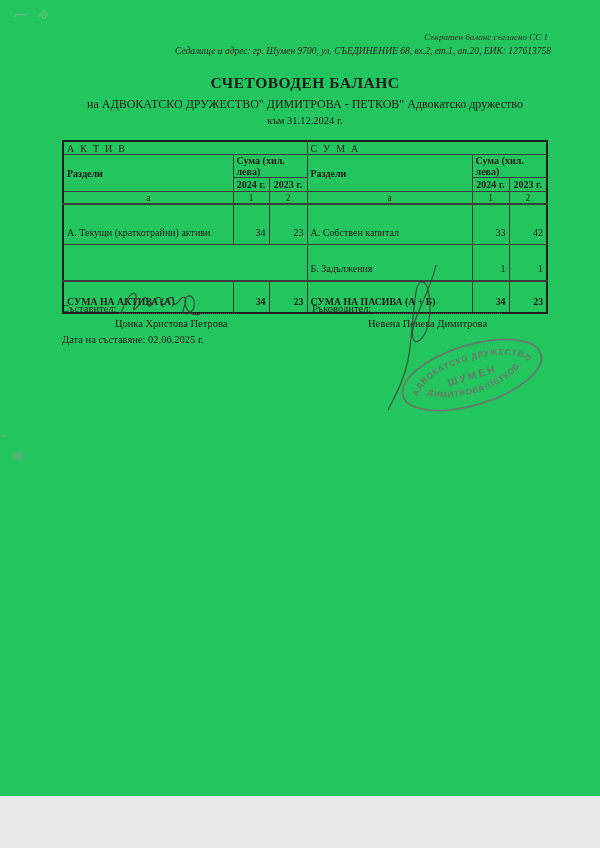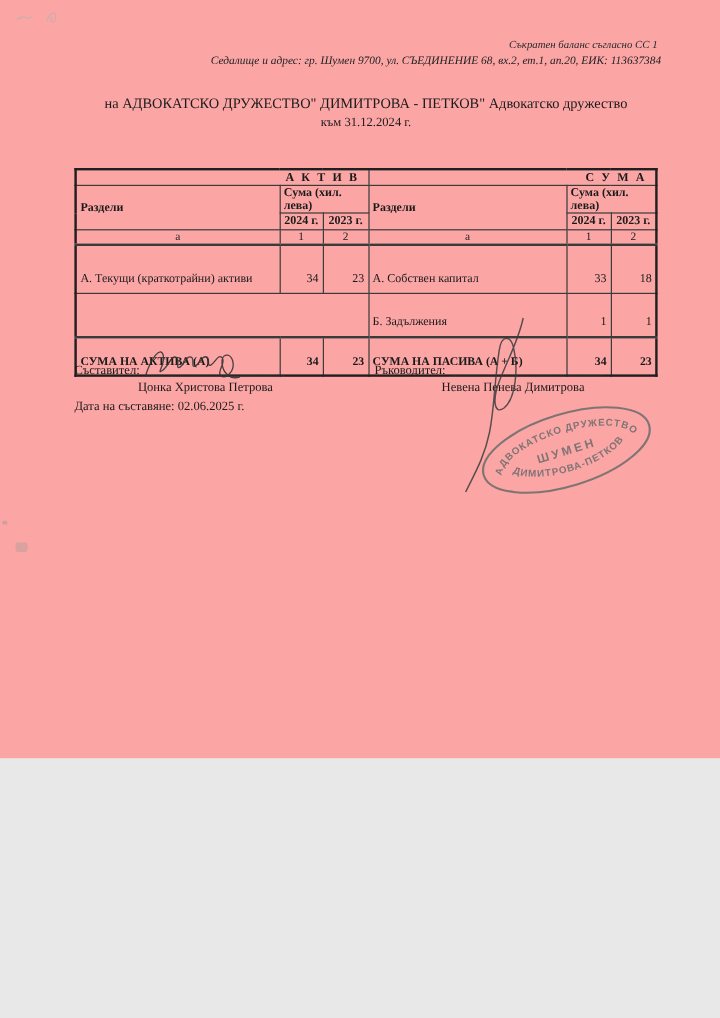--- a/index.html
+++ b/index.html
@@ -1,17 +1,17 @@
 <!DOCTYPE html>
 <html><head>
 <meta charset="utf-8">
 <style>
   html,body{margin:0;padding:0;background:#e8e8e8;}
   .page{
-    position:relative;width:600px;height:632px;background:#fca5a5;
+    position:relative;width:600px;height:796px;background:#22c55e;
     font-family:"Liberation Serif", serif;color:#1b1b1b;overflow:hidden;
     margin:0 auto;
   }
   
   .corner-note{
     position:absolute;top:32px;right:52px;font-style:italic;font-size:9px;color:#2a2a2a;
   }
   .address-line{
     position:absolute;top:46px;right:49px;font-style:italic;font-size:9.5px;color:#222;
     white-space:nowrap;
@@ -24,21 +24,21 @@
   
   table.bal{
     position:absolute;left:62px;top:140px;width:485px;
     border-collapse:collapse;table-layout:fixed;
     border:2px solid #1f1f1f;
   }
   table.bal td,table.bal th{
     border:1px solid #3b3b3b;font-size:10px;padding:0 3px;overflow:hidden;
     font-weight:normal;
   }
-  tr.r1 th{height:12px;font-weight:bold;letter-spacing:6px;font-size:10px;text-align:right;}
+  tr.r1 th{height:12px;font-weight:normal;letter-spacing:6px;font-size:10px;text-align:left;}
   tr.r2 td{height:12px;font-weight:bold;}
   tr.r3 td{height:13px;text-align:center;font-weight:bold;}
   tr.r4 td{height:11px;text-align:center;font-size:9.5px;}
   tr.r4 td{border-bottom-width:2px;}
   tr.r5 td{height:33px;vertical-align:bottom;padding-bottom:6px;}
   tr.r6 td{height:29px;vertical-align:bottom;padding-bottom:6px;}
   tr.r7 td{height:25px;vertical-align:bottom;padding-bottom:5px;border-top-width:2px;}
   tr.r7 td{font-weight:bold;font-size:9.8px;}
   td.num{text-align:right;padding-right:4px;}
   td.lbl{text-align:left;padding-left:4px;}
@@ -58,23 +58,24 @@
 </head>
 <body>
 
 <div class="page">
 
   <svg class="sig-svg" style="left:10px;top:4px;" width="52" height="20" viewBox="0 0 52 20">
     <path d="M4,13 C9,7 13,13 17,10 M29,13 C33,4 38,6 36,12 C35,16 31,15 33,10" fill="none" stroke="#b2b2b2" stroke-width="1" opacity="0.7"></path>
   </svg>
 
   <div class="corner-note">Съкратен баланс съгласно СС 1</div>
-  <div class="address-line">Седалище и адрес: гр. Шумен 9700, ул. СЪЕДИНЕНИЕ 68, вх.2, ет.1, ап.20, ЕИК: 113637384</div>
+  <div class="address-line">Седалище и адрес: гр. Шумен 9700, ул. СЪЕДИНЕНИЕ 68, вх.2, ет.1, ап.20, ЕИК: 127613758</div>
 
   <div class="title-block">
+    <div class="doc-title">СЧЕТОВОДЕН БАЛАНС</div>
     <div class="doc-subtitle">на АДВОКАТСКО ДРУЖЕСТВО" ДИМИТРОВА - ПЕТКОВ" Адвокатско дружество</div>
     <div class="doc-asof">към 31.12.2024 г.</div>
   </div>
 
   <table class="bal">
     <colgroup>
       <col style="width:170px">
         <col style="width:36px">
         <col style="width:38px">
       <col style="width:165px">
@@ -105,21 +106,21 @@
         <td class="halfdiv">а</td>
         <td>1</td>
         <td>2</td>
       </tr>
       <tr class="r5">
         <td class="lbl">А. Текущи (краткотрайни) активи</td>
         <td class="num">34</td>
         <td class="num">23</td>
         <td class="lbl halfdiv">А. Собствен капитал</td>
         <td class="num">33</td>
-        <td class="num">18</td>
+        <td class="num">42</td>
       </tr>
       <tr class="r6">
         <td colspan="3" class="lbl"></td>
         <td class="lbl halfdiv">Б. Задължения</td>
         <td class="num">1</td>
         <td class="num">1</td>
       </tr>
       <tr class="r7">
         <td class="lbl">СУМА НА АКТИВА (А)</td>
         <td class="num">34</td>

